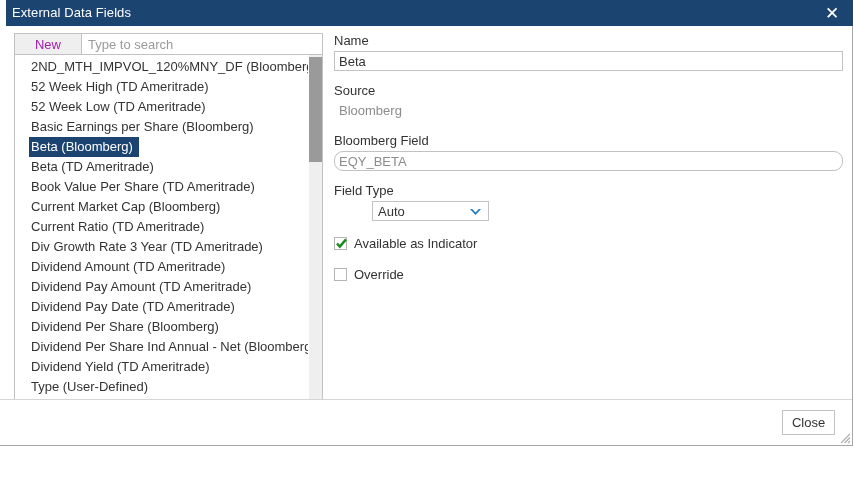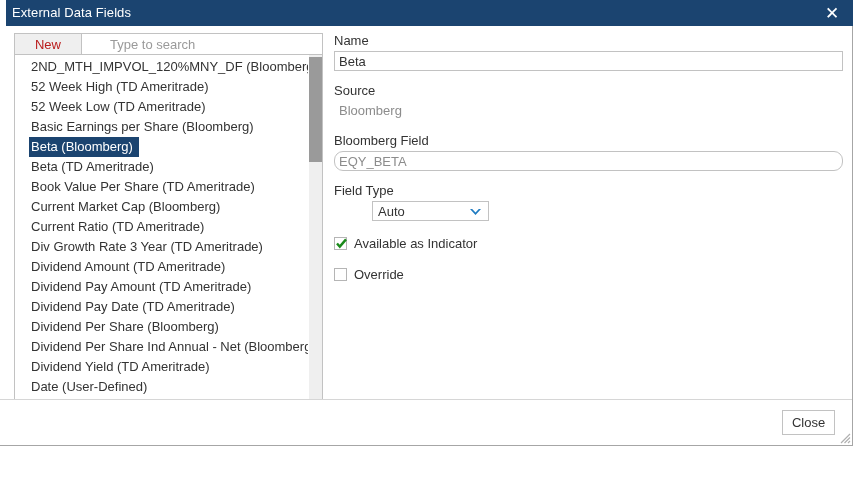--- a/index.html
+++ b/index.html
@@ -84,35 +84,34 @@
   #new-button {
     width: 67px;
     height: 100%;
     background: #efefef;
     border-right: 1px solid #c2c2c2;
     box-sizing: border-box;
     display: flex;
     align-items: center;
     justify-content: center;
     font-size: 13px;
-    color: #b91c1c;
+    color: #a21caf;
     cursor: pointer;
   }
   #search-input {
     flex: 1;
     height: 100%;
     border: none;
     outline: none;
     padding: 0 0 0 6px;
     font-family: "Liberation Sans", sans-serif;
     font-size: 13px;
     color: #6d28d9;
     background: #ffffff;
     box-sizing: border-box;
-    margin-left: 22px;
   }
   #search-input::placeholder { color: #9a9a9a; opacity: 1; }
 
   #list-box {
     position: absolute;
     left: 0;
     top: 21px;
     width: 309px;
     height: 390px;
     box-sizing: border-box;
@@ -327,21 +326,21 @@
           <div class="list-item">Book Value Per Share (TD Ameritrade)</div>
           <div class="list-item">Current Market Cap (Bloomberg)</div>
           <div class="list-item">Current Ratio (TD Ameritrade)</div>
           <div class="list-item">Div Growth Rate 3 Year (TD Ameritrade)</div>
           <div class="list-item">Dividend Amount (TD Ameritrade)</div>
           <div class="list-item">Dividend Pay Amount (TD Ameritrade)</div>
           <div class="list-item">Dividend Pay Date (TD Ameritrade)</div>
           <div class="list-item">Dividend Per Share (Bloomberg)</div>
           <div class="list-item">Dividend Per Share Ind Annual - Net (Bloomberg)</div>
           <div class="list-item">Dividend Yield (TD Ameritrade)</div>
-          <div class="list-item">Date (User-Defined)</div>
+          <div class="list-item">Type (User-Defined)</div>
         </div>
       <div id="list-scrollbar">
         <div id="list-scroll-thumb"></div>
       </div>
     </div>
 
   </div>
 
   <div id="form-pane">
 

